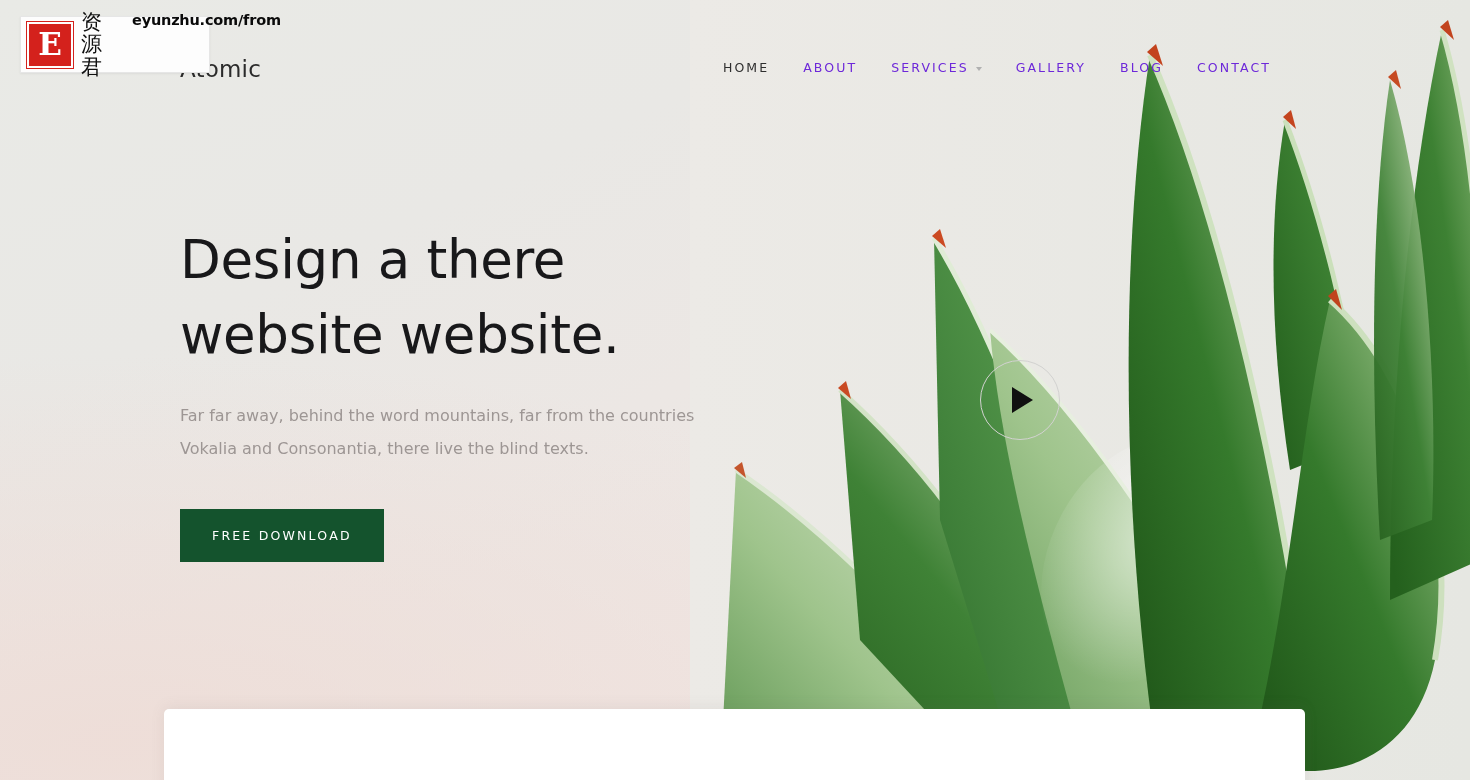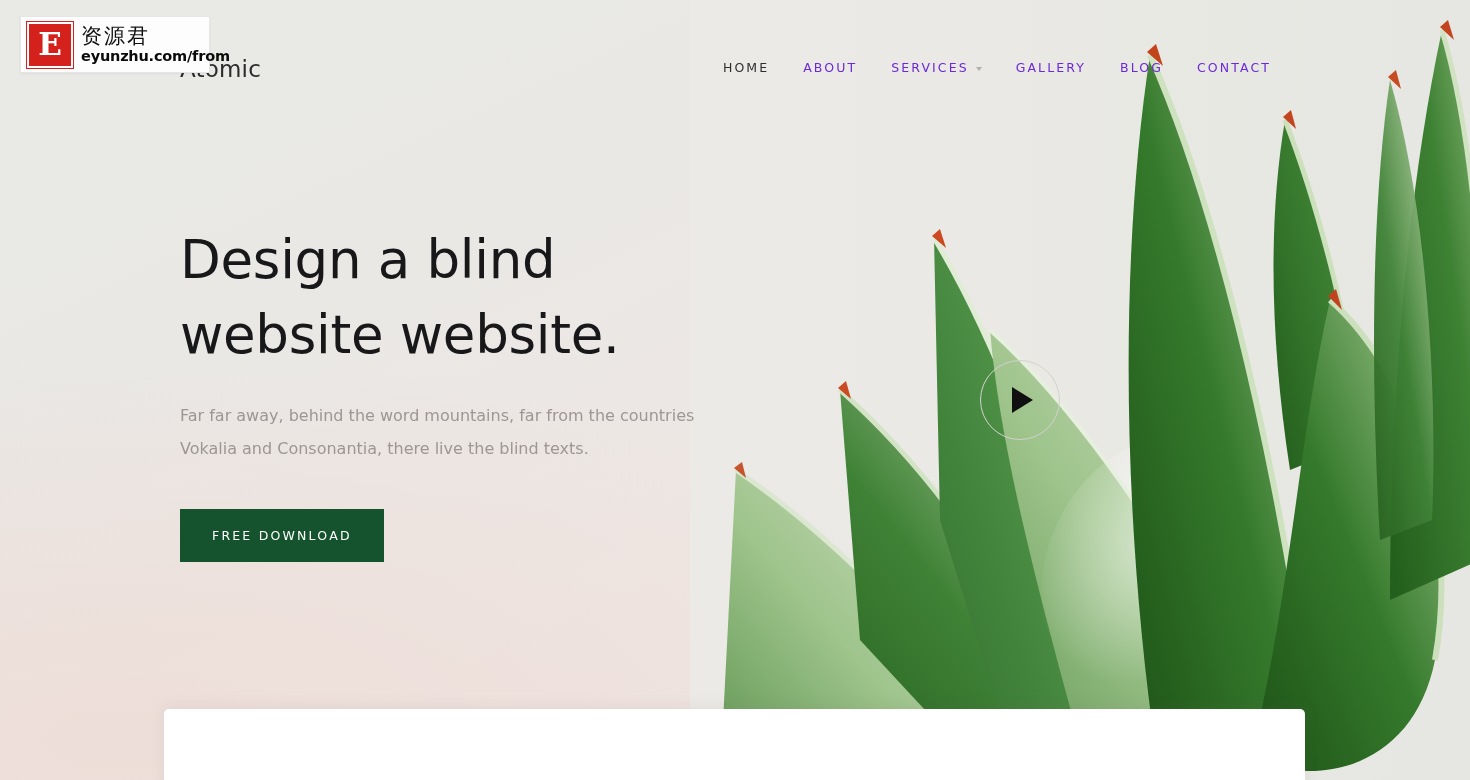--- a/index.html
+++ b/index.html
@@ -113,21 +113,21 @@
   .wm-badge {
     width:46px; height:46px; background:#d4211c;
     border:2px solid #fff; outline:1px solid #d4211c;
     display:flex; align-items:center; justify-content:center;
     flex:0 0 auto;
   }
   .wm-badge span {
     color:#fff; font-family:"DejaVu Serif","Liberation Serif",serif;
     font-weight:700; font-size:31px; line-height:1;
   }
-  .wm-text { margin-left:8px; display:flex; flex-direction:column; justify-content:center; }
+  .wm-text { margin-left:8px; display:flex; flex-direction:row; justify-content:center;gap:28px; }
   .wm-cn {
     font-family:"DejaVu Sans","Liberation Sans",sans-serif;
     font-size:21px; color:#101010; letter-spacing:2px; line-height:1.05;
     font-weight:500;
   }
   .wm-url {
     font-family:"DejaVu Sans","Liberation Sans",sans-serif;
     font-size:14.5px; font-weight:700; color:#0a0a0a; line-height:1.15;
     margin-top:1px; letter-spacing:-.2px;
   }
@@ -256,21 +256,21 @@
         <span>BLOG</span>
       </a>
       <a class="nav-item">
         <span>CONTACT</span>
       </a>
     </nav>
 </header>
 
 <section class="hero-copy">
   <h1 class="hero-title">
-    <span>Design a blind</span><br>
+    <span>Design a there</span><br>
     <span>website website.</span>
   </h1>
   <p class="hero-sub">Far far away, behind the word mountains, far from the countries Vokalia and Consonantia, there live the blind texts.</p>
   <button class="cta-btn">FREE DOWNLOAD</button>
 </section>
 
 <button class="play-btn">
   <span class="play-tri"></span>
 </button>
 

